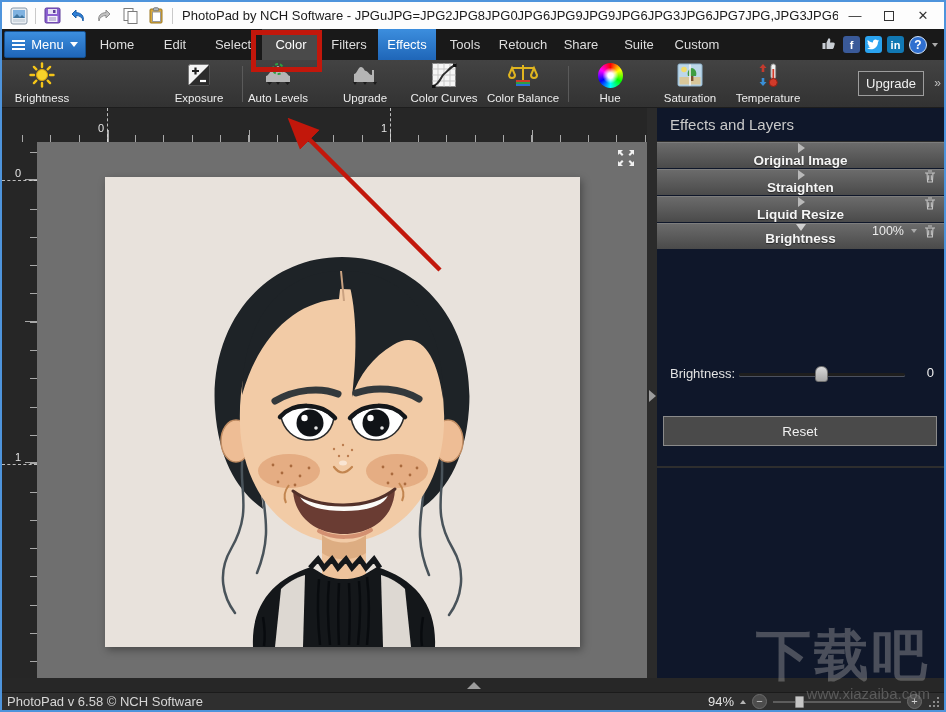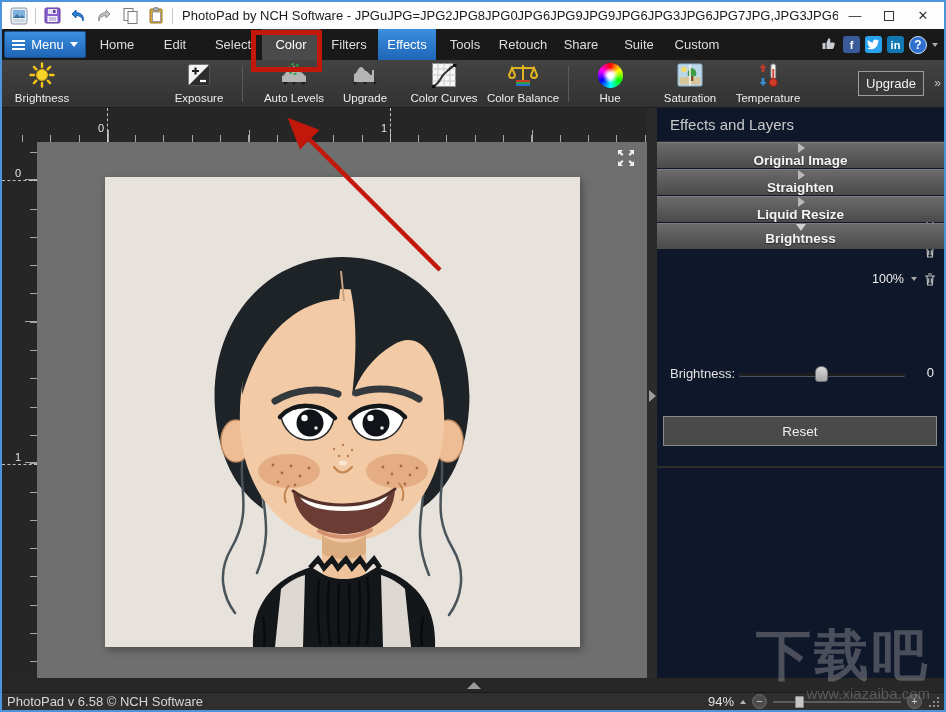--- a/index.html
+++ b/index.html
@@ -65,21 +65,21 @@
   .divider { position:absolute; left:645px; top:106px; width:10px; height:570px; background:#2b2b2b; }
   .panel-collapse { position:absolute; left:2px; top:282px; width:0; height:0; border-top:6px solid transparent; border-bottom:6px solid transparent; border-left:7px solid #9c9c9c; }
 
   
   .panel { position:absolute; left:655px; top:106px; width:287px; height:570px; background:#0f172a; }
   .panel-header { height:34px; line-height:34px; padding-left:13px; font-size:15px; color:#c9c9c9; border-bottom:1px solid #2c2c2c; }
   .layer-row { position:relative; height:26px; margin-bottom:1px; background:linear-gradient(#6b6b6b,#4a4a4a); border-top:1px solid #7d7d7d; display:flex; align-items:center;flex-direction:column; }
   .layer-row .tri-r { width:0; height:0; border-top:5px solid transparent; border-bottom:5px solid transparent; border-left:7px solid #b9b9b9; margin:0 10px 0 11px; }
   .layer-row .tri-d { width:0; height:0; border-left:5px solid transparent; border-right:5px solid transparent; border-top:7px solid #d0d0d0; margin:0 9px 0 10px; }
   .layer-label { font-size:13.5px; font-weight:bold; color:#f5f5f5; text-shadow:0 1px 1px rgba(0,0,0,.5); }
-  .layer-right { position:absolute; right:8px; display:flex; align-items:center; gap:7px;margin-top:48px; }
+  .layer-right { position:absolute; right:8px; display:flex; align-items:center; gap:7px; }
   .pct { font-size:12.5px; color:#ececec; }
   .trash { width:12px; height:13px; }
   .controls { position:absolute; left:0; top:248px; right:0; height:110px; }
   .ctl-label { position:absolute; left:13px; top:10px; font-size:13px; color:#e2e2e2; }
   .slider-track { position:absolute; left:82px; top:17px; width:166px; height:3px; background:#1e1e1e; border-radius:2px; box-shadow:0 1px 0 rgba(255,255,255,.25); }
   .slider-handle { position:absolute; left:76px; top:-7px; width:13px; height:16px; background:linear-gradient(#d9d9d9,#a8a8a8); border:1px solid #6f6f6f; border-radius:6px 6px 3px 3px; }
   .ctl-value { position:absolute; right:10px; top:9px; font-size:13px; color:#f0f0f0; }
   .reset-btn { position:absolute; left:6px; right:7px; top:60px; height:30px; background:#4a4a4a; border:1px solid #8a8a8a; color:#f0f0f0; font-size:13.5px; display:flex; align-items:center; justify-content:center; }
   .panel-divline { position:absolute; left:0; right:0; top:358px; height:2px; background:#2e2e2e; }
 
@@ -225,21 +225,21 @@
           <svg width="24" height="24" viewBox="0 0 24 24">
             <rect x="1.5" y="1.5" width="21" height="21" rx="2" fill="#f4f4f4" stroke="#777"></rect>
             <path d="M22.5 1.5 L22.5 22.5 L1.5 22.5 Z" fill="#2c2c2c"></path>
             <path d="M5 8h7M8.5 4.5v7" stroke="#222" stroke-width="2.2"></path>
             <path d="M13 18h6" stroke="#fff" stroke-width="2.2"></path>
           </svg>
         </span>
       <span class="tlabel">Exposure</span>
     </div>
     <div class="tool-sep" style="left:240px;"></div>
-    <div class="tool" style="left:252px;width:80px;">
+    <div class="tool" style="left:236px;width:80px;">
       <span class="ticon">
           <svg width="28" height="26" viewBox="0 0 28 26">
             <path d="M2 20 L2 14 C5 14 6 8 9 8 C12 8 12 4 14 4 C16 4 17 10 20 10 C23 10 24 14 26 14 L26 20 Z" fill="#b5b5b5"></path>
             <circle cx="14" cy="7" r="5" fill="none" stroke="#2f9e44" stroke-width="2" stroke-dasharray="3 2"></circle>
             <path d="M3 20l2.5 3 2.5-3zM12 20l2 3 2-3zM21 20l2.5 3 2.5-3z" fill="#1b1b1b"></path>
           </svg>
         </span>
       <span class="tlabel">Auto Levels</span>
     </div>
     <div class="tool" style="left:327px;width:72px;">

